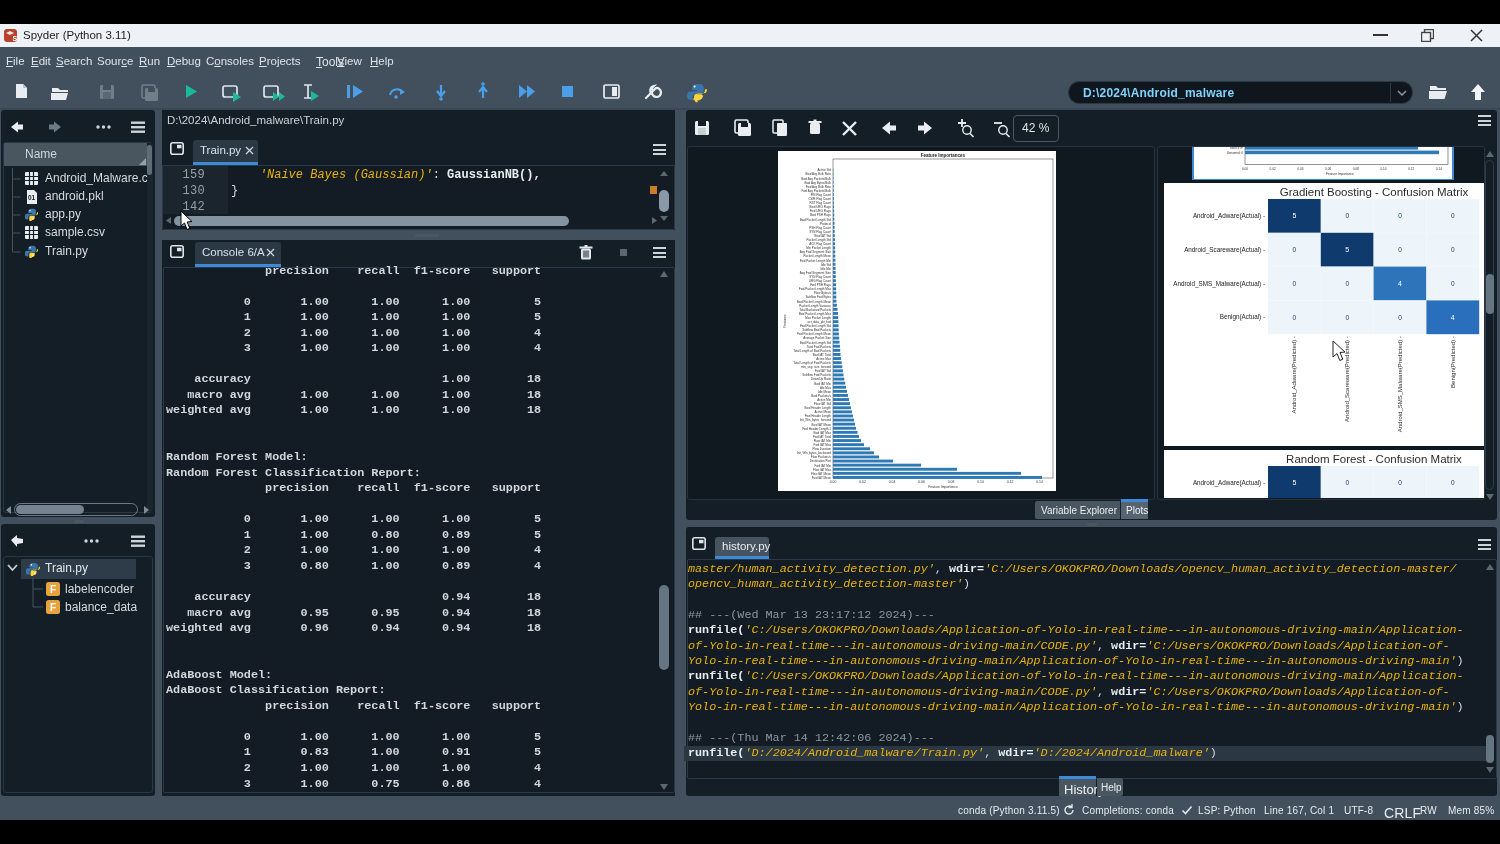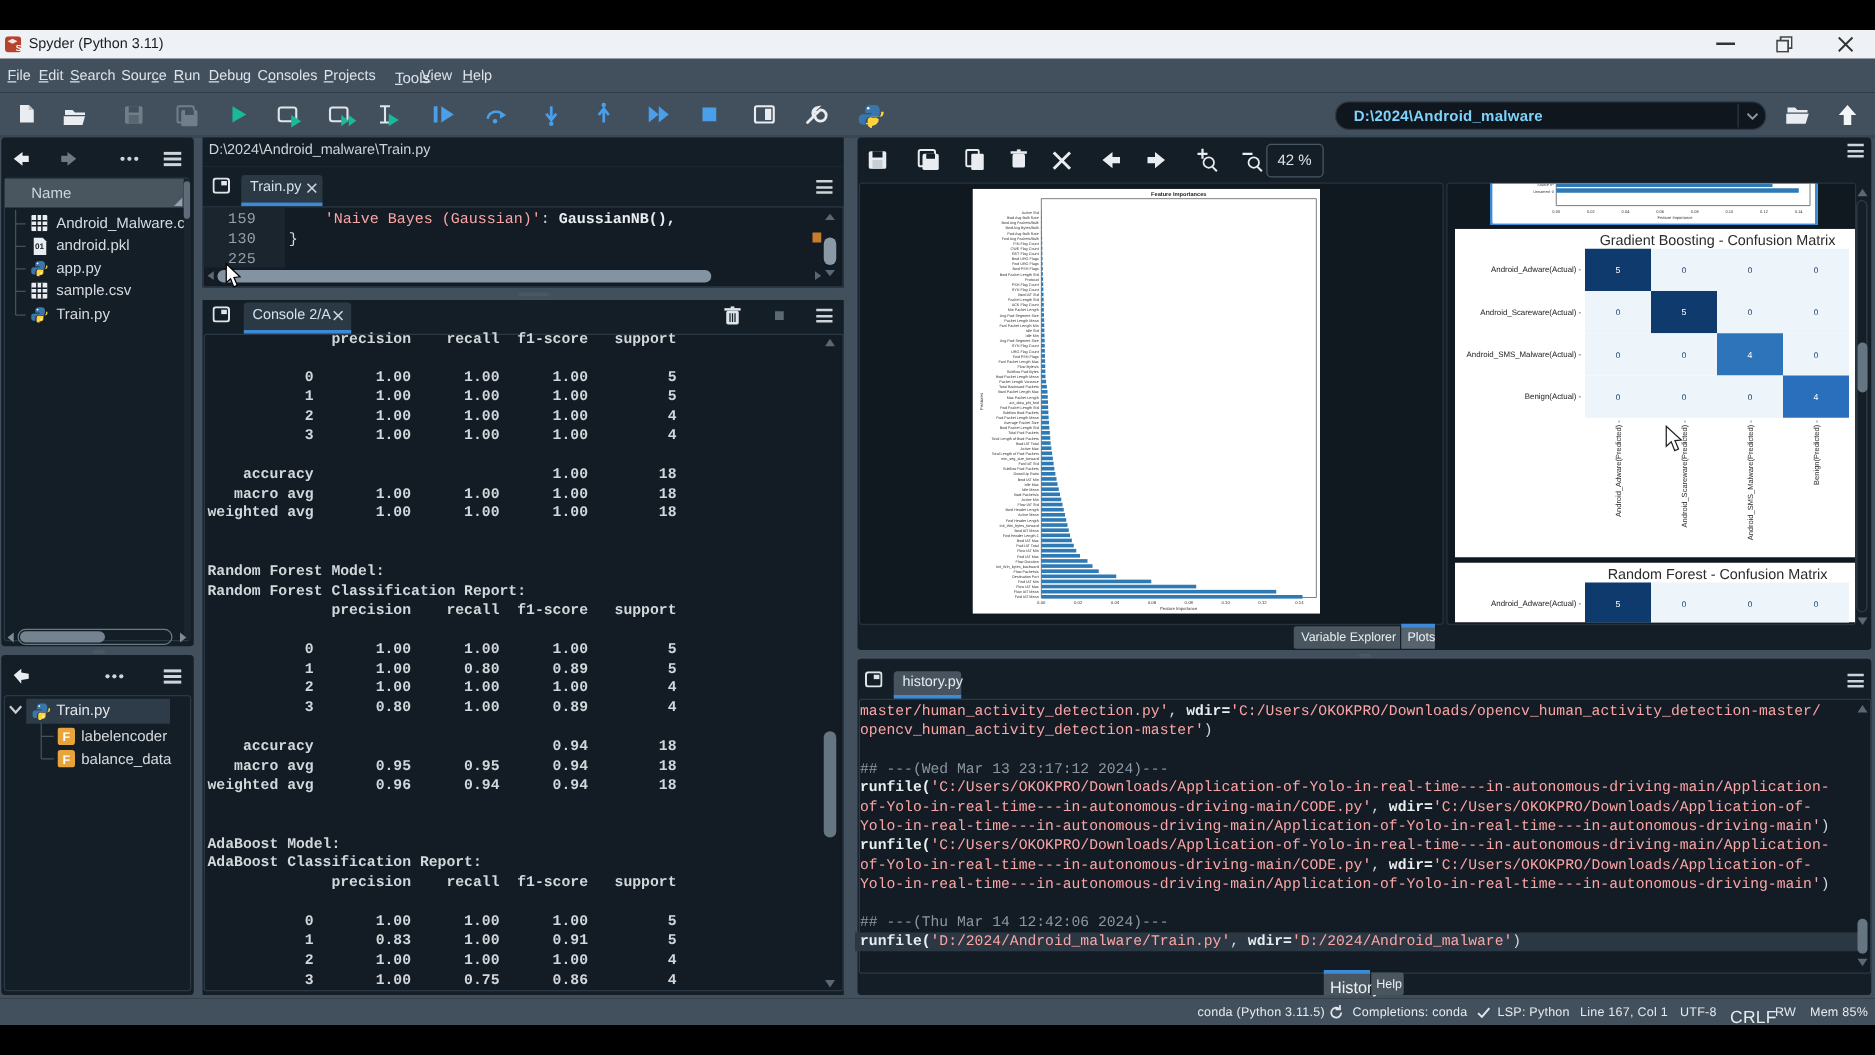--- a/index.html
+++ b/index.html
@@ -1,18 +1,18 @@
 <!DOCTYPE html>
 <html><head><meta charset="utf-8"><style>
 *{margin:0;padding:0;box-sizing:border-box}
 html,body{width:1500px;height:844px;background:#000;overflow:hidden;
  font-family:"Liberation Sans",sans-serif;}
 .abs{position:absolute}
 .mono{font-family:"Liberation Mono",monospace}
-.g{color:#fca5a5;}
+.g{color:#eab308;font-style:italic}
 .w{color:#d4d9dd}
 .b{color:#e8edf0;font-weight:bold}
 .c{color:#8b97a1}
 .ham{display:inline-block;width:13px;height:11px;border-top:2px solid #cdd4da;border-bottom:2px solid #cdd4da}
 .ham:before{content:"";display:block;height:2px;background:#cdd4da;margin-top:2.5px}
 </style></head><body>
 <div class="abs" style="left:0;top:24px;width:1500px;height:23px;background:#eef2f7"></div>
 <svg class="abs" style="left:4px;top:29px" width="13" height="13" viewBox="0 0 13 13">
 <rect x="0" y="0" width="13" height="13" rx="3" fill="#b6432e"></rect>
 <path d="M2 4 L6 2 L10 4 L6 6 Z" fill="#fff" opacity=".85"></path>
@@ -221,21 +221,21 @@
 <div class="abs" style="left:200px;top:144px;font-size:11.5px;color:#d5e2ee">Train.py</div>
 <svg class="abs" style="left:245px;top:146px" width="9" height="9" viewBox="0 0 9 9">
     <path d="M1 1 L8 8 M8 1 L1 8" stroke="#cdd4da" stroke-width="1.3"></path>
   </svg>
 <div class="abs" style="left:193px;top:162px;width:65px;height:3px;background:#3d8bd8"></div>
 <div class="abs ham" style="left:653px;top:144px"></div>
 <div class="abs" style="left:162px;top:165px;width:513px;height:65px;background:#131c24;border:1px solid #2a3945;border-radius:0 0 2px 2px"></div>
 <div class="abs" style="left:163px;top:166px;width:65px;height:48px;background:#1b252e"></div>
 <div class="abs mono" style="left:181px;top:168px;width:24px;font-size:12px;color:#95a0a9;text-align:right;letter-spacing:.3px">159</div>
 <div class="abs mono" style="left:181px;top:184px;width:24px;font-size:12px;color:#95a0a9;text-align:right;letter-spacing:.3px">130</div>
-<div class="abs mono" style="left:181px;top:200px;width:24px;font-size:12px;color:#95a0a9;text-align:right;letter-spacing:.3px">225</div>
+<div class="abs mono" style="left:181px;top:200px;width:24px;font-size:12px;color:#95a0a9;text-align:right;letter-spacing:.3px">142</div>
 <div class="abs mono" style="left:231px;top:168px;font-size:12px;white-space:pre">    <span class="g">'Naive Bayes (Gaussian)'</span><span class="w">: </span><span class="b">GaussianNB(),</span></div>
 <div class="abs mono" style="left:231px;top:184px;font-size:12px;white-space:pre"><span class="w">}</span></div>
 <svg class="abs" style="left:164px;top:214px" width="500" height="13" viewBox="0 0 500 13">
     <path d="M7 3 l-5 3.5 l5 3.5 z" fill="#5a6873"></path>
     <path d="M488 3 l5 3.5 l-5 3.5 z" fill="#5a6873"></path>
   </svg>
 <div class="abs" style="left:174px;top:216px;width:395px;height:10px;background:#8493a2;border-radius:5px"></div>
 <svg class="abs" style="left:658px;top:170px" width="12" height="60" viewBox="0 0 12 60">
     <path d="M6 1 l4 5 h-8 z" fill="#5a6873"></path>
     <path d="M2 46 l4 5 l4 -5 z" fill="#5a6873"></path>
@@ -244,21 +244,21 @@
 <div class="abs" style="left:658.5px;top:190px;width:10px;height:22px;background:#8b99a6;border-radius:5px"></div>
 <svg class="abs" style="left:180px;top:210px;z-index:50" width="17" height="22" viewBox="0 0 17 22">
 <path d="M1 1 L1 16 L4.5 13 L7 19.5 L9.8 18.3 L7.2 12 L12 11.5 Z" fill="#fff" stroke="#000" stroke-width="1"></path>
 </svg>
 <div class="abs" style="left:162px;top:240px;width:513px;height:556px;background:#141e27"></div>
 <svg class="abs" style="left:170px;top:245px" width="14" height="13" viewBox="0 0 14 13">
     <rect x="0.8" y="0.8" width="12.4" height="11.4" rx="2" fill="none" stroke="#dfe5ea" stroke-width="1.6"></rect>
     <rect x="7" y="2.8" width="4.5" height="3.5" fill="#dfe5ea"></rect>
   </svg>
 <div class="abs" style="left:195px;top:242px;width:86px;height:22px;background:#2b3945;border-radius:3px 3px 0 0"></div>
-<div class="abs" style="left:202px;top:246px;font-size:11.5px;color:#d5e2ee">Console 2/A</div>
+<div class="abs" style="left:202px;top:246px;font-size:11.5px;color:#d5e2ee">Console 6/A</div>
 <svg class="abs" style="left:266px;top:248px" width="9" height="9" viewBox="0 0 9 9">
     <path d="M1 1 L8 8 M8 1 L1 8" stroke="#cdd4da" stroke-width="1.3"></path>
   </svg>
 <div class="abs" style="left:195px;top:264px;width:86px;height:3px;background:#3d8bd8"></div>
 <svg class="abs" style="left:578px;top:245px" width="90" height="15" viewBox="0 0 90 15">
 <g fill="#dfe5ea">
       <rect x="3" y="3.5" width="10" height="11" rx="1.5"></rect>
       <rect x="1.5" y="1.5" width="13" height="2"></rect>
       <rect x="6.5" y="0" width="3" height="2"></rect>
     </g>

